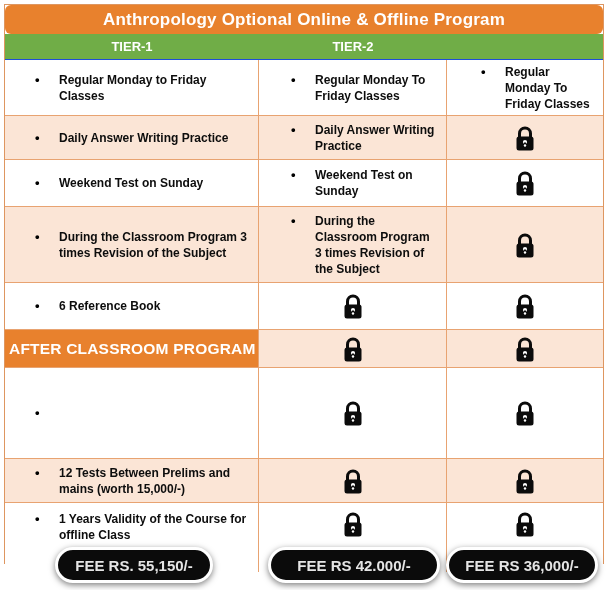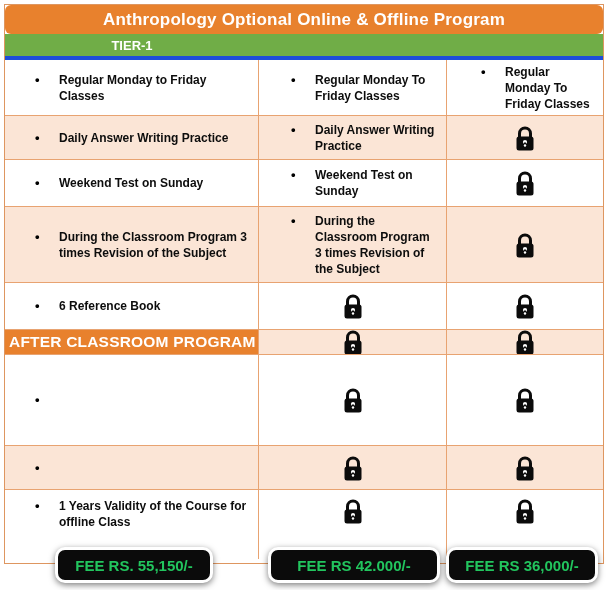--- a/index.html
+++ b/index.html
@@ -13,21 +13,21 @@
 
   .header-band {
     height: 29px; background: #E8812D; color: #fff;
     display: flex; align-items: center; justify-content: center;
     font-size: 17px; font-weight: bold; letter-spacing: .2px; border-radius: 6px;
   }
 
   .tier-band {
     height: 26px; background: #70AD47; color: #fff;
     display: grid; grid-template-columns: 254px 188px 156px;
-    border-bottom: 4px solid #1d4ed8;
+    border-bottom: 1px solid #1d4ed8;
   }
   .tier-band .tier {
     display: flex; align-items: center; justify-content: center;
     font-size: 13px; font-weight: bold;
   }
 
   .row { display: grid; grid-template-columns: 254px 188px 156px; }
   .row .cell {
     border-right: 1px solid #E8A371;
     border-bottom: 1px solid #E8A371;
@@ -60,27 +60,27 @@
     background: #E8812D; color: #fff;
     display: flex; align-items: center;
     font-size: 15.5px; font-weight: bold; letter-spacing: .2px;
     padding-left: 4px; white-space: nowrap;
   }
 
   .top-align { align-items: flex-start !important; padding-top: 8px; }
 
   
   .r1 { height: 56px; } .r2 { height: 44px; } .r3 { height: 47px; }
-  .r4 { height: 76px; } .r5 { height: 47px; } .r6 { height: 25px; }
+  .r4 { height: 76px; } .r5 { height: 47px; } .r6 { height: 38px; }
   .r7 { height: 91px; } .r8 { height: 44px; } .r9 { height: 69px; }
 
   .fee-badge {
     position: absolute; height: 36px; z-index: 5;
-    background: #0B0B0B; color: #22c55e;
-    border: 3px solid #fff; border-radius: 10px;
+    background: #0B0B0B; color: #e5e5e5;
+    border: 3px solid #fff; border-radius: 18px;
     box-shadow: 0 2px 6px rgba(0,0,0,.5);
     display: flex; align-items: center; justify-content: center;
     font-size: 15px; font-weight: bold; white-space: nowrap;
   }
   .fee-1 { left: 55px;  top: 547px; width: 158px; }
   .fee-2 { left: 268px; top: 547px; width: 172px; justify-content: center; }
   .fee-3 { left: 446px; top: 547px; width: 152px; }
 </style>
 </head>
 <body>
@@ -98,20 +98,21 @@
 </svg>
 
 <div class="table">
 
   <div class="header-band">
     <span>Anthropology Optional Online &amp; Offline Program</span>
   </div>
 
   <div class="tier-band">
     <div class="tier">TIER-1</div>
+    <div class="tier">TIER-2</div>
   </div>
 
   <div class="row r1">
     <div class="cell white c1">
       <span class="item">
           <span class="bullet">•</span>
       <span class="txt">Regular Monday to Friday Classes</span>
         </span>
     </div>
     <div class="cell white c2">
@@ -238,20 +239,21 @@
       <svg class="lock-icon" width="24" height="26" viewBox="0 0 24 26">
           <use href="#padlock"></use>
         </svg>
     </div>
   </div>
 
   <div class="row r8">
     <div class="cell peach c1">
       <span class="item">
           <span class="bullet">•</span>
+      <span class="txt">12 Tests Between Prelims and mains (worth 15,000/-)</span>
         </span>
     </div>
     <div class="cell peach lock-cell">
       <svg class="lock-icon" width="24" height="26" viewBox="0 0 24 26">
           <use href="#padlock"></use>
         </svg>
     </div>
     <div class="cell peach lock-cell">
       <svg class="lock-icon" width="24" height="26" viewBox="0 0 24 26">
           <use href="#padlock"></use>

